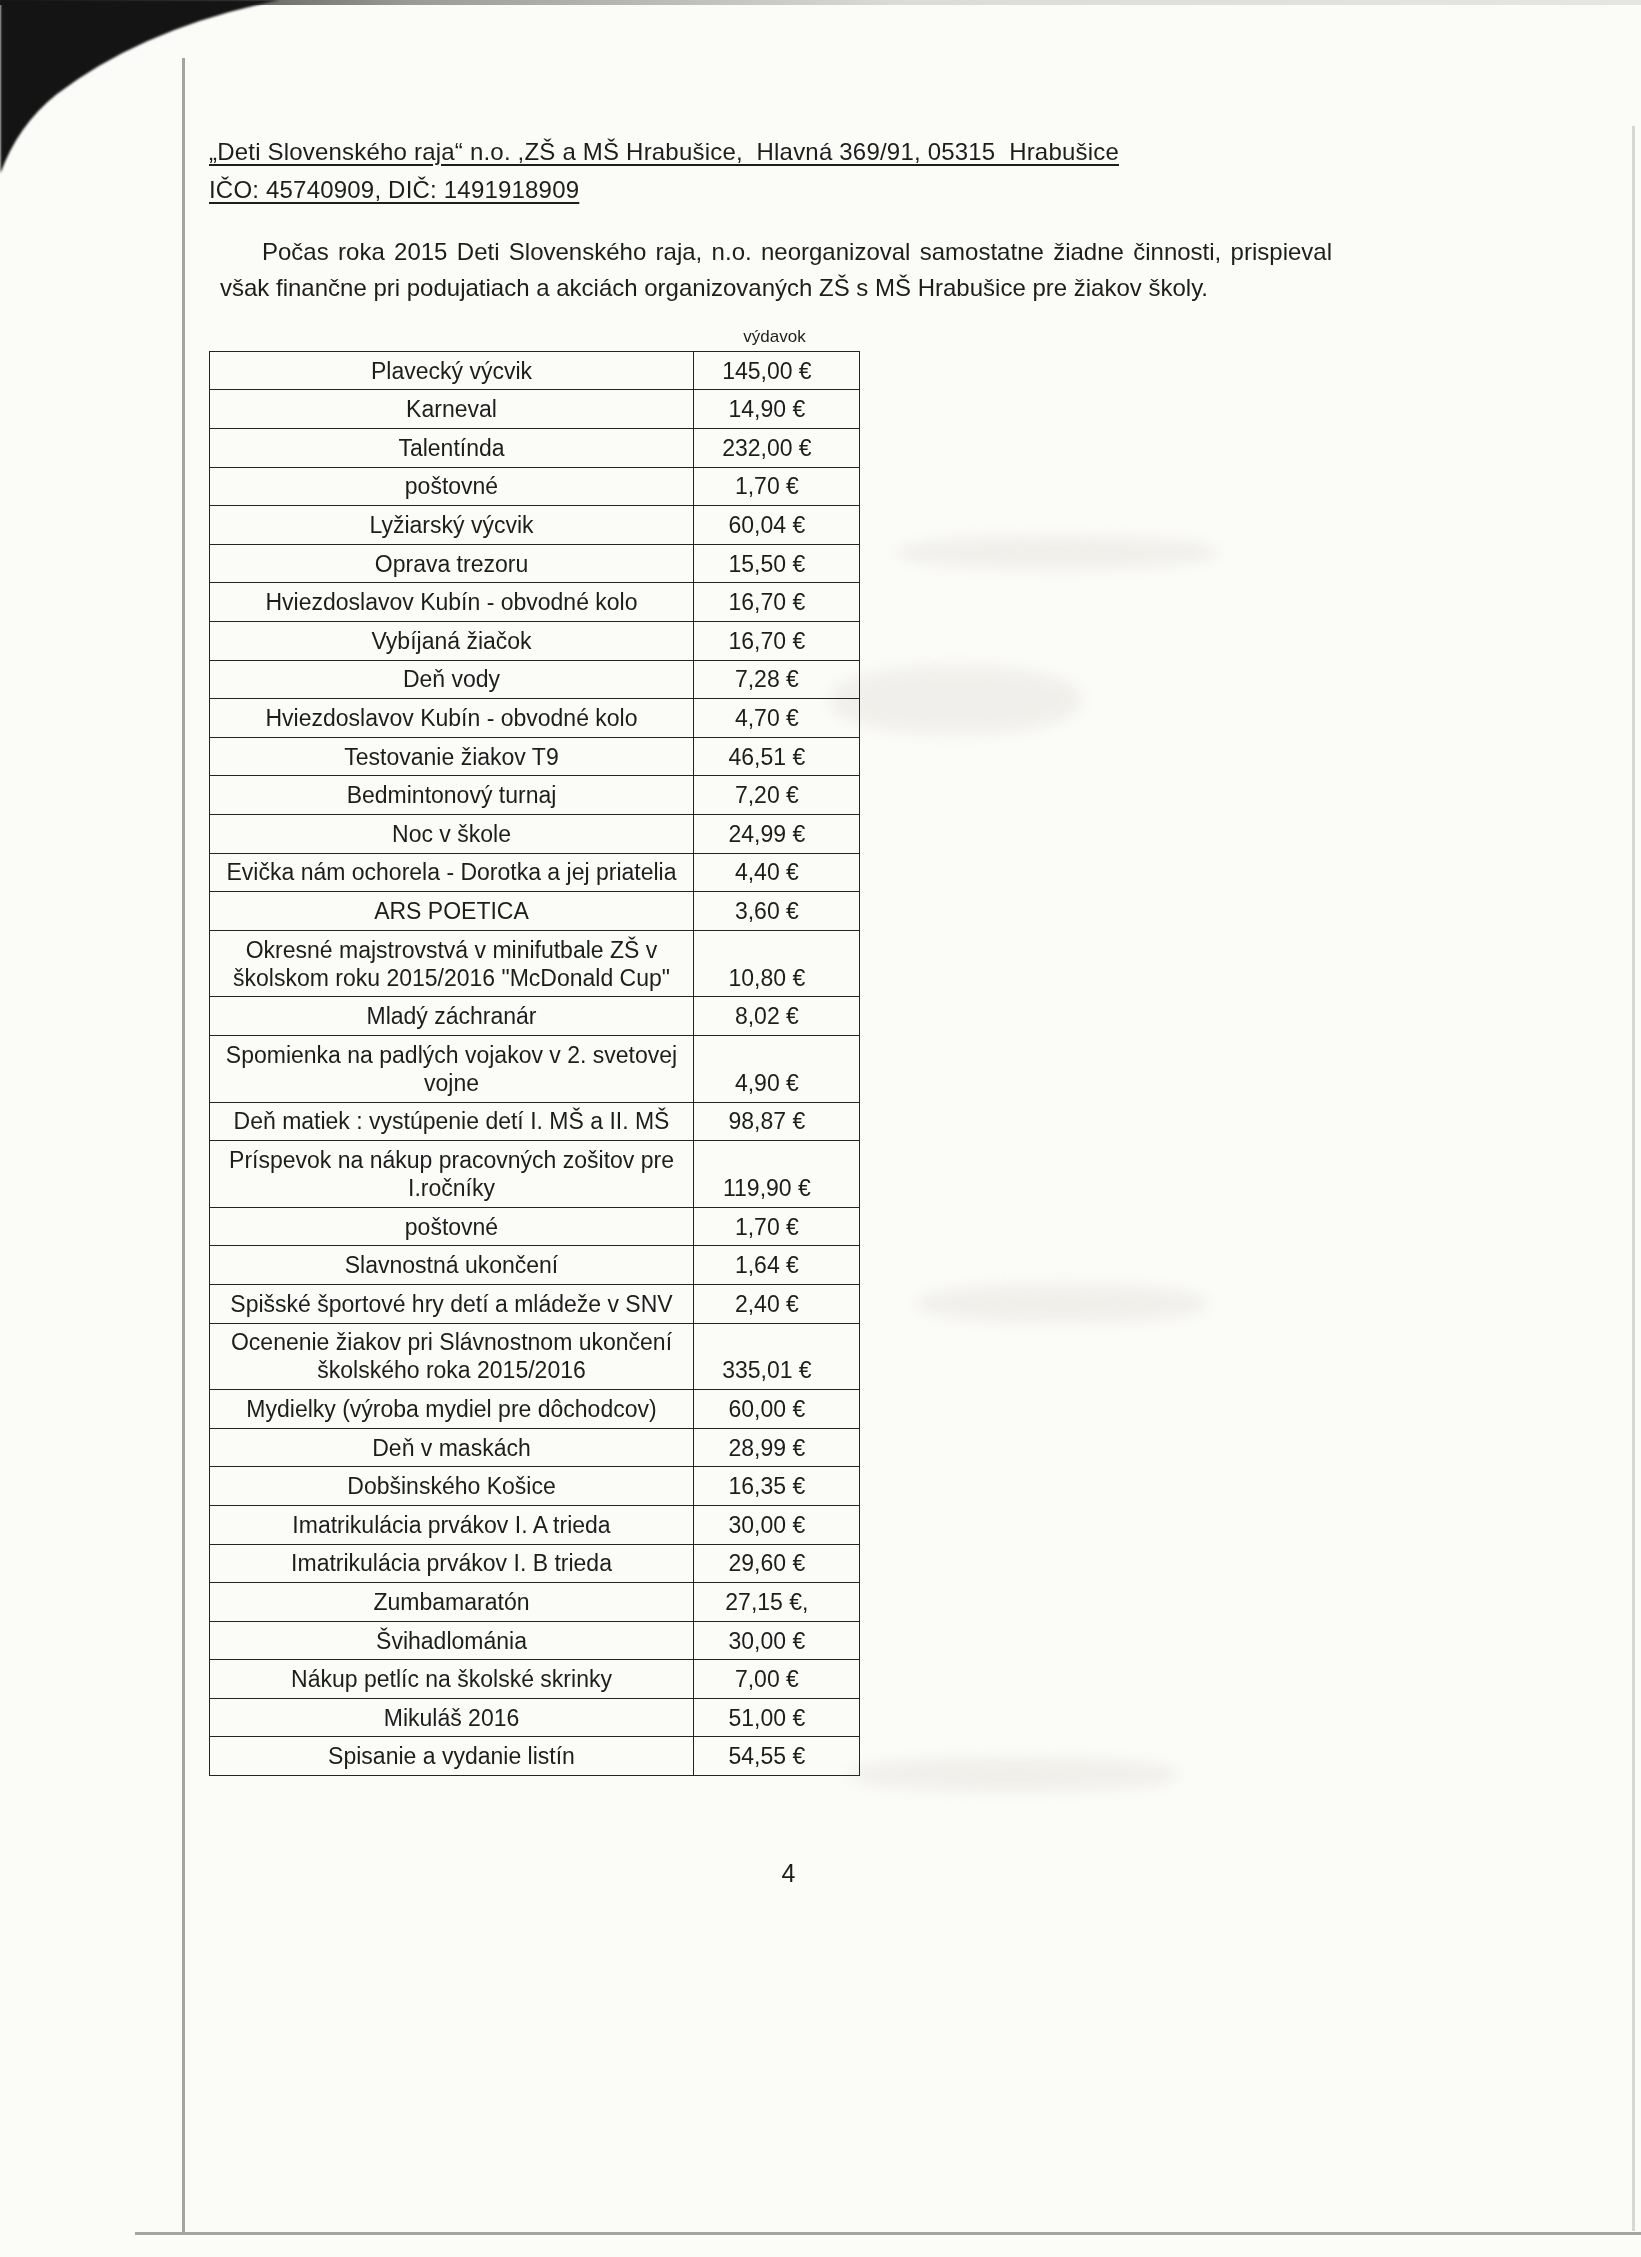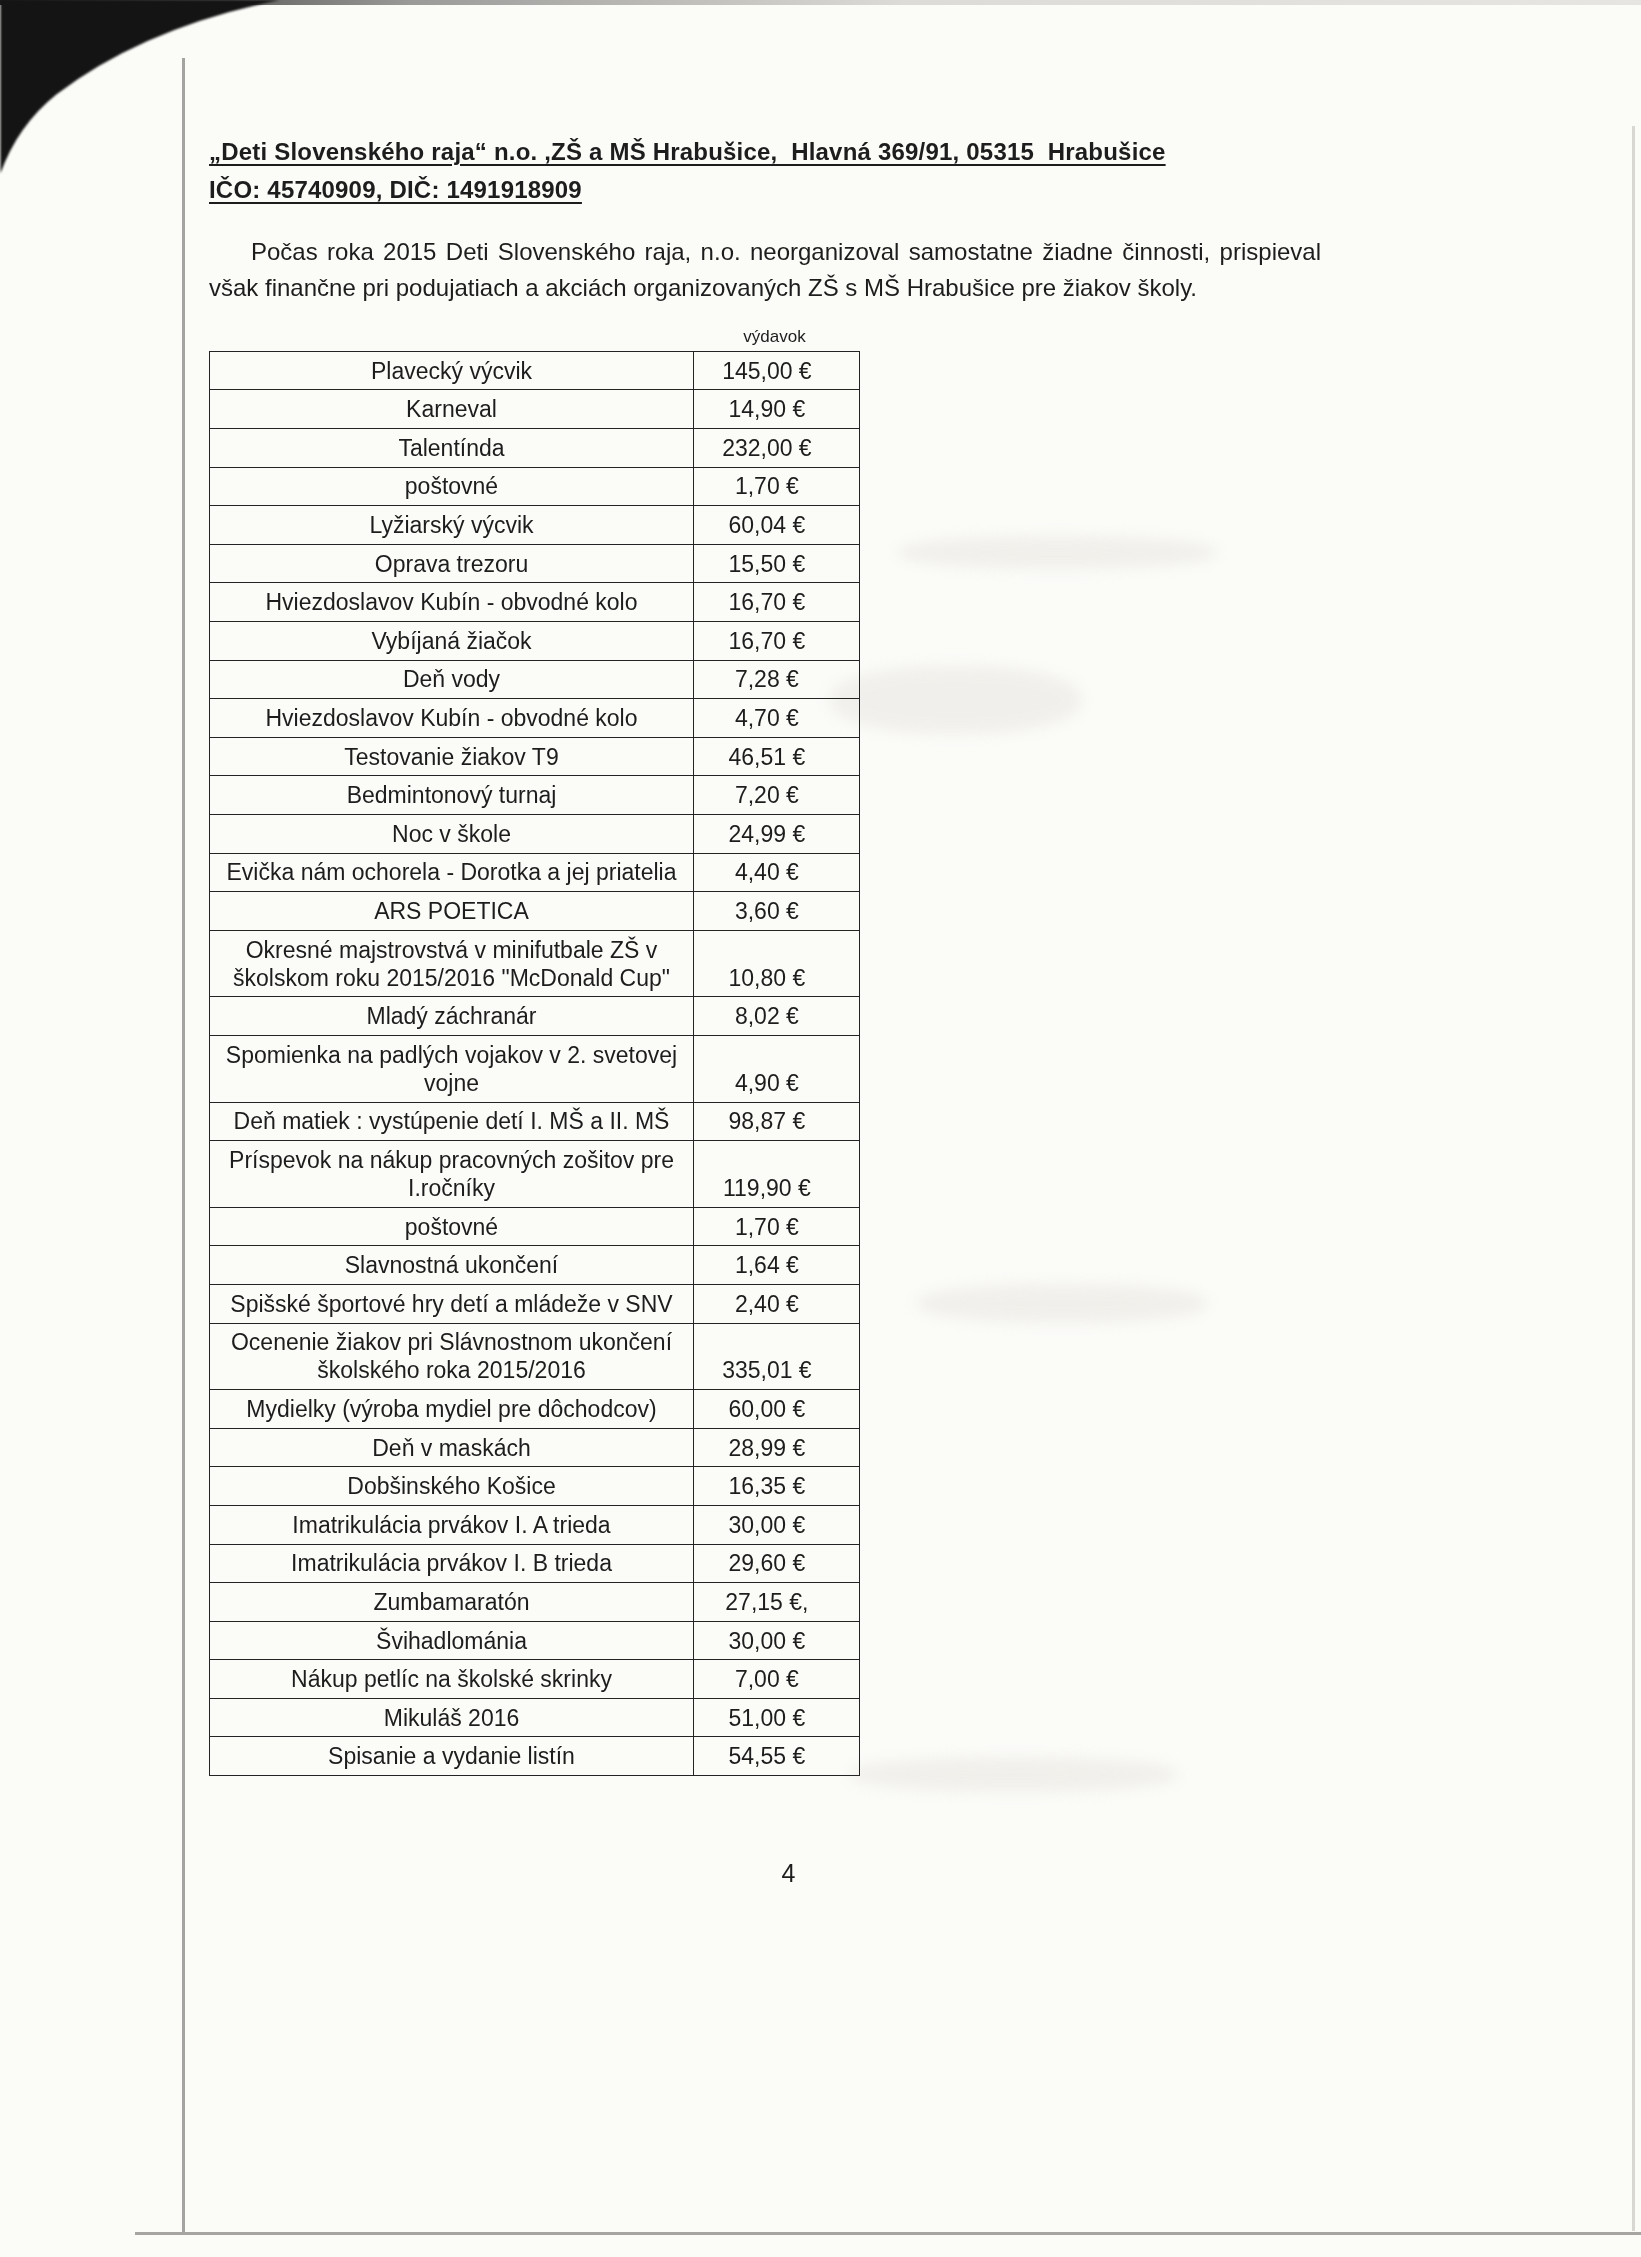--- a/index.html
+++ b/index.html
@@ -19,25 +19,25 @@
   .scan-left-line { position:absolute; top:58px; left:182px; width:2.9px; height:2177px; background:#8f8d8b; opacity:.8; }
   .scan-bottom-line { position:absolute; left:135px; top:2232px; width:1506px; height:2.9px; background:#a7a5a1; }
   .scan-right-line { position:absolute; top:126px; left:1632px; width:2.9px; height:2105px; background:#d9d7d2; }
   .smudge { position:absolute; background:#eceae5; filter:blur(6.8px); border-radius:45%; opacity:.65; }
   .smudge.s1 { left:898px; top:536px; width:319px; height:33px; }
   .smudge.s2 { left:830px; top:666px; width:251px; height:68px; }
   .smudge.s3 { left:917px; top:1284px; width:290px; height:39px; }
   .smudge.s4 { left:850px; top:1757px; width:328px; height:35px; }
 
   .content { position:absolute; left:209px; top:133px; width:1159px; }
-  .doc-header { font-weight:bold; font-size:24px; line-height:38px; letter-spacing:0.2px; }
+  .doc-header { font-weight:normal; font-size:24px; line-height:38px; letter-spacing:0.2px; }
   .doc-header .hline { text-decoration:underline; text-underline-offset:3.9px; white-space:pre-wrap; }
   .intro {
     margin-top:25px; font-size:24px; line-height:36px; width:1112px;
-    text-align:justify; text-indent:42px;
+    text-align:justify; text-indent:42px;margin-left:11px;
   }
   .col-header { margin-top:21px; margin-left:406px; width:319px; text-align:center; font-size:17px; }
 
   .expense-table { border-collapse:collapse; margin-top:3.9px; table-layout:fixed; width:650px; }
   .expense-table td { border:1.9px solid #242424; font-size:23px; line-height:28px; }
   .item-cell { width:484px; text-align:center; padding:4.8px 9.7px; }
   .amount-cell { width:166px; text-align:center; padding:4.8px 25px 4.8px 5.8px; vertical-align:bottom; white-space:nowrap; }
 
   .page-number { margin-top:83px; width:1159px; text-align:center; font-size:25px; }
 </style>

